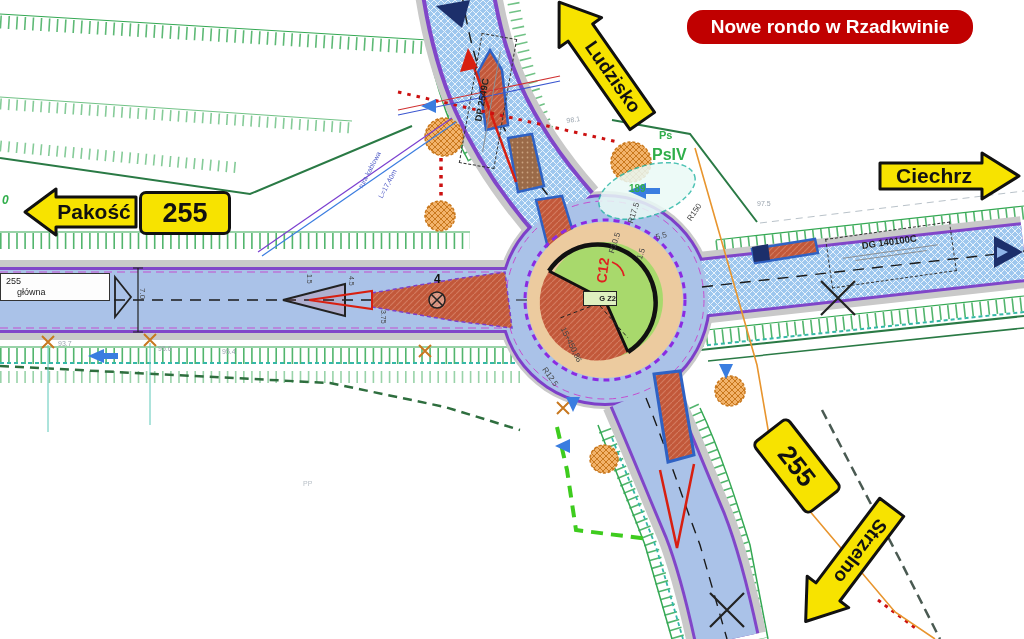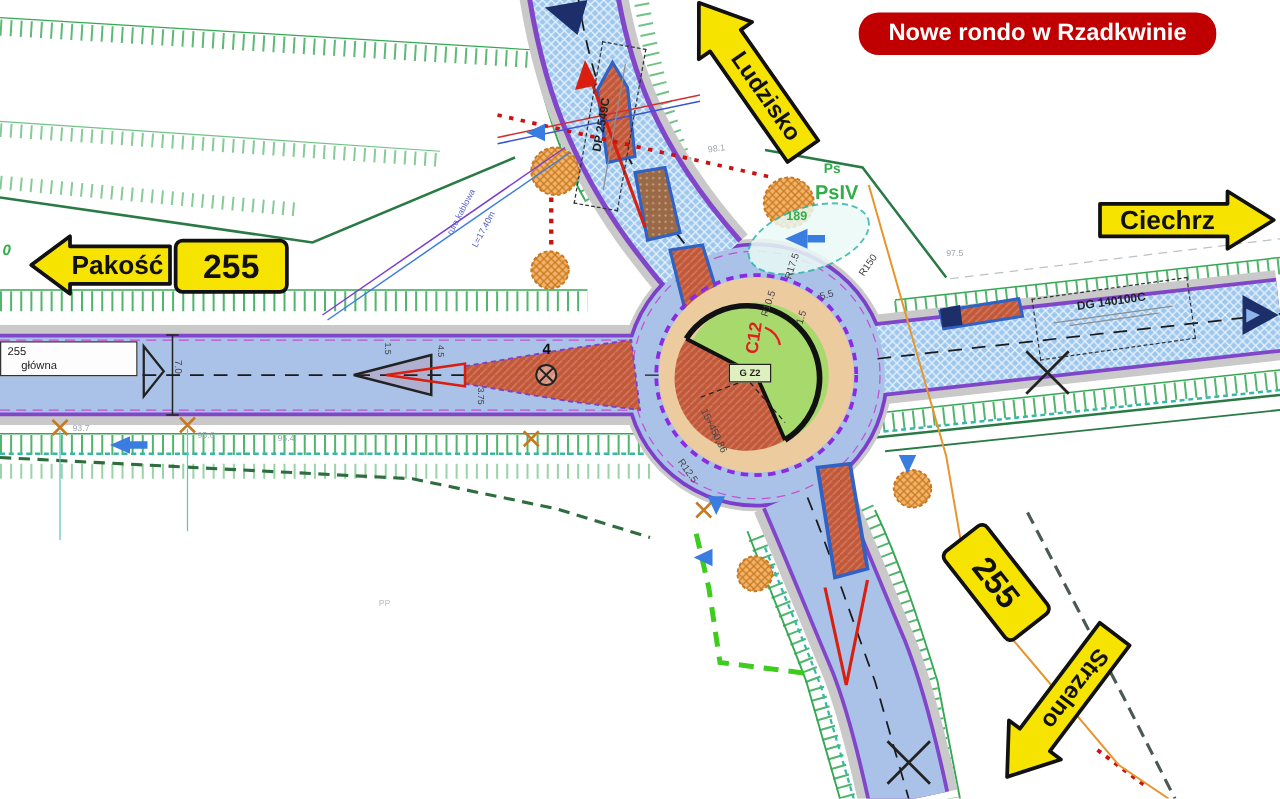--- a/index.html
+++ b/index.html
@@ -16,21 +16,21 @@
   .badge{position:absolute;background:#f7e300;border:3px solid #111;border-radius:7px;
          color:#111;font-weight:bold;text-align:center;}
   .roadbox{position:absolute;left:0px;top:273px;width:108px;height:26px;background:#fdfdfd;
            border:1.5px solid #333;font-size:9px;color:#222;}
   .roadbox .num{position:absolute;left:5px;top:2px;}
   .roadbox .nm{position:absolute;left:16px;top:13px;}
   .dashedbox{position:absolute;border:1.5px dashed #333;transform-origin:50% 50%;}
   .dashedbox .t1{font-size:9.5px;color:#222;text-align:center;margin-top:5px;font-weight:bold;}
   .dashedbox .hl{height:0;border-top:1px solid #8a8f94;margin:4px 14px 0 14px;}
   .gz2{position:absolute;left:583px;top:291px;width:32px;height:13px;background:#dff0c0;
-       border:1.5px solid #222;font-size:7.5px;font-weight:bold;color:#222;text-align:center;line-height:13px;}
+       border:1.5px solid #222;font-size:7.5px;font-weight:bold;color:#222;text-align:right;line-height:13px;}
 </style>
 </head>
 <body>
 
 <div class="stage">
 
 <svg class="plan" width="1024" height="639" viewBox="0 0 1024 639">
   <defs>
     <pattern id="pxh" width="7" height="7" patternUnits="userSpaceOnUse">
       <rect width="7" height="7" fill="#9ec7ee"></rect>
@@ -238,21 +238,21 @@
   <span class="num">255</span>
   <span class="nm">główna</span>
 </div>
 
 <span class="lbl green-txt" style="left:2px;top:194px;font-size:12px;font-style:italic;">0</span>
 <span class="lbl faint" style="left:58px;top:340px;font-size:7px;">93.7</span>
 <span class="lbl faint" style="left:158px;top:345px;font-size:7px;">95.6</span>
 <span class="lbl faint" style="left:222px;top:348px;font-size:7px;">95.4</span>
 <span class="lbl faint" style="left:757px;top:200px;font-size:7px;">97.5</span>
 <span class="lbl faint" style="left:566px;top:117px;font-size:7px;transform:rotate(-8deg);">98.1</span>
-<span class="lbl green-txt" style="left:629px;top:169px;font-size:10px;">189</span>
+<span class="lbl green-txt" style="left:629px;top:184px;font-size:10px;">189</span>
 <span class="lbl green-txt" style="left:659px;top:130px;font-size:11px;">Ps</span>
 <span class="lbl green-txt" style="left:652px;top:147px;font-size:16px;">PsIV</span>
 
 <div class="gz2">G Z2</div>
 <span class="lbl red-txt" style="left:594px;top:282px;font-size:14px;transform:rotate(-82deg);">C12</span>
 
 <span class="lbl" style="left:566px;top:326px;font-size:8px;transform:rotate(64deg);">15+450,86</span>
 <span class="lbl" style="left:627px;top:222px;font-size:8px;transform:rotate(-72deg);">R17.5</span>
 <span class="lbl" style="left:608px;top:252px;font-size:8px;transform:rotate(-72deg);">R10.5</span>
 <span class="lbl" style="left:686px;top:218px;font-size:8px;transform:rotate(-55deg);">R150</span>

